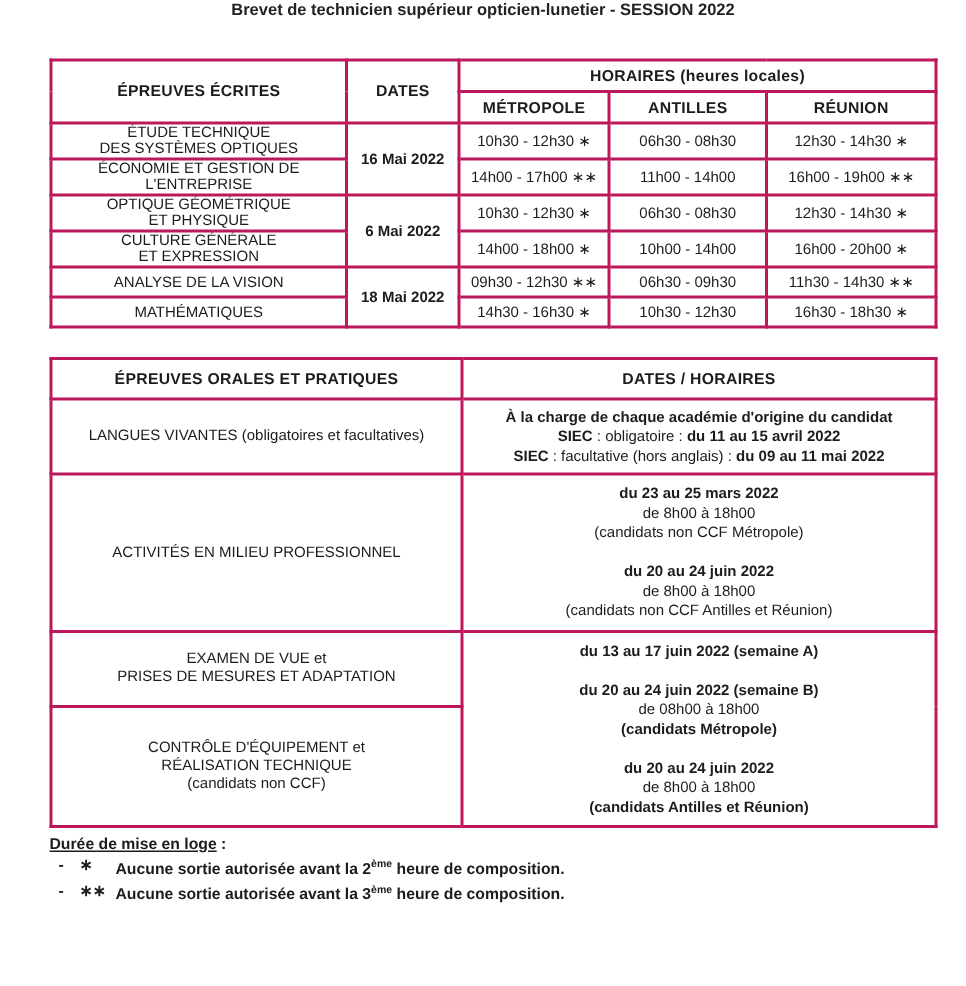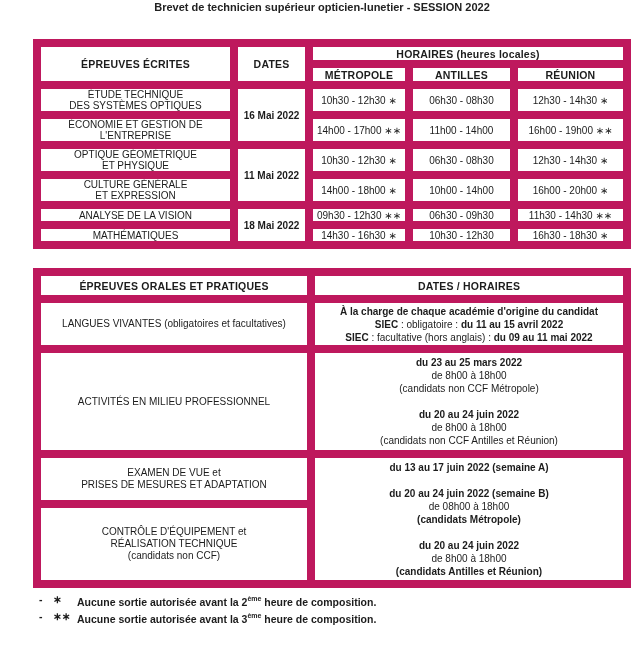--- a/index.html
+++ b/index.html
@@ -18,21 +18,21 @@
     font-size: 11px;
     line-height: 14px;
     color: #222;
   }
   table {
     border-collapse: collapse;
     table-layout: fixed;
     margin-left: 33px;
   }
   td, th {
-    border: 8px solid #be185d;
+    border: 2px solid #be185d;
     text-align: center;
     vertical-align: middle;
     padding: 0 2px;
     overflow: hidden;
   }
   
   .t1 { margin-top: 25px; width: 590px; }
   .t1 th { font-size: 10.5px; font-weight: bold; letter-spacing: 0.2px; }
   .t1 tr.hr  { height: 21px; }
   .t1 tr.br  { height: 20px; padding-left: 40px; }
@@ -102,21 +102,21 @@
         <td class="subject">ÉCONOMIE ET GESTION  DE
 L'ENTREPRISE</td>
         <td class="time">14h00 - 17h00 ∗∗</td>
         <td class="time">11h00 - 14h00</td>
         <td class="time">16h00 - 19h00 ∗∗</td>
       </tr>
 
       <tr class="br">
         <td class="subject">OPTIQUE GÉOMÉTRIQUE
 ET PHYSIQUE</td>
-        <td class="date" rowspan="2">11 Mai 2022</td>
+        <td class="date" rowspan="2">6 Mai 2022</td>
         <td class="time">10h30 - 12h30 ∗</td>
         <td class="time">06h30 - 08h30</td>
         <td class="time">12h30 - 14h30 ∗</td>
       </tr>
       <tr class="br">
         <td class="subject">CULTURE GÉNÉRALE
 ET EXPRESSION</td>
         <td class="time">14h00 - 18h00 ∗</td>
         <td class="time">10h00 - 14h00</td>
         <td class="time">16h00 - 20h00 ∗</td>
@@ -195,20 +195,21 @@
       </tr>
       <tr class="controle">
         <td class="label">CONTRÔLE D'ÉQUIPEMENT et
 RÉALISATION TECHNIQUE
 (candidats non CCF)</td>
       </tr>
     </tbody>
   </table>
 
   <div class="notes">
+    <div class="note-duree"><span class="u">Durée de mise en loge</span><span> :</span></div>
     <div class="bullet">
       <span class="dash">-</span>
       <span class="marker">∗</span>
       <span class="btext"><span>Aucune sortie autorisée avant la 2</span><sup>ème</sup><span> heure de composition.</span></span>
     </div>
     <div class="bullet">
       <span class="dash">-</span>
       <span class="marker">∗∗</span>
       <span class="btext"><span>Aucune sortie autorisée avant la 3</span><sup>ème</sup><span> heure de composition.</span></span>
     </div>

